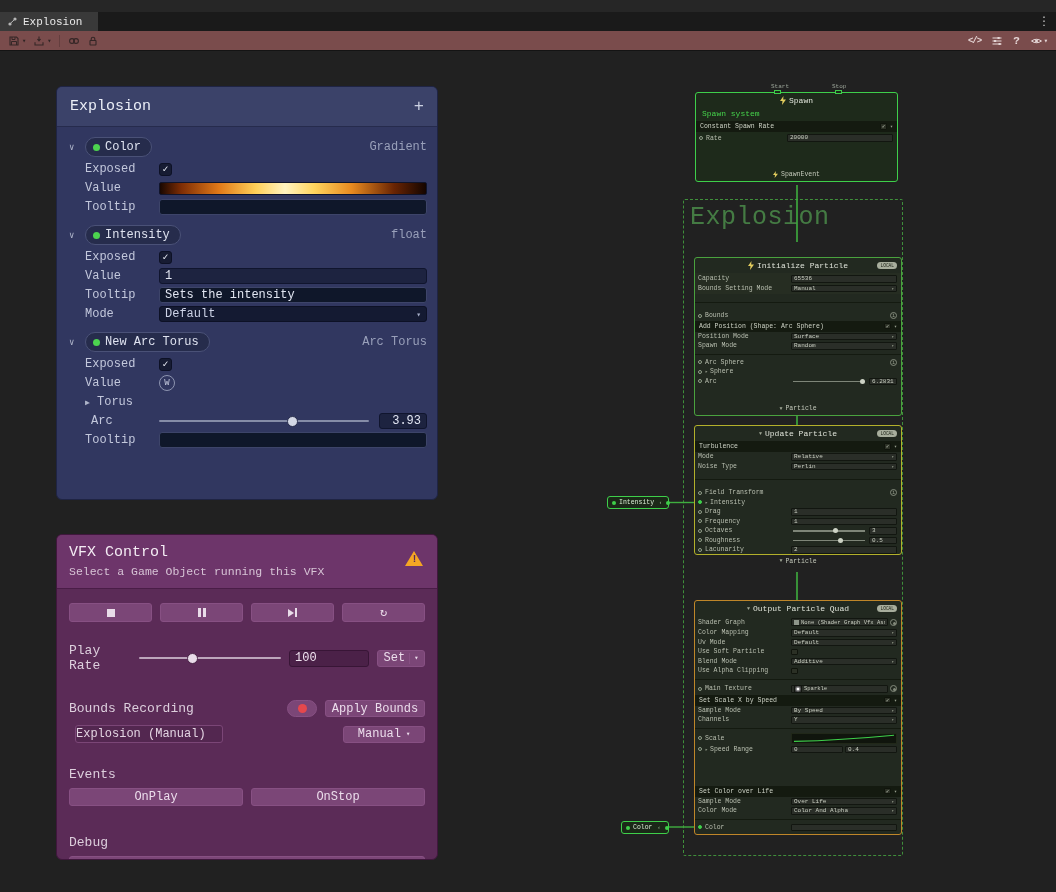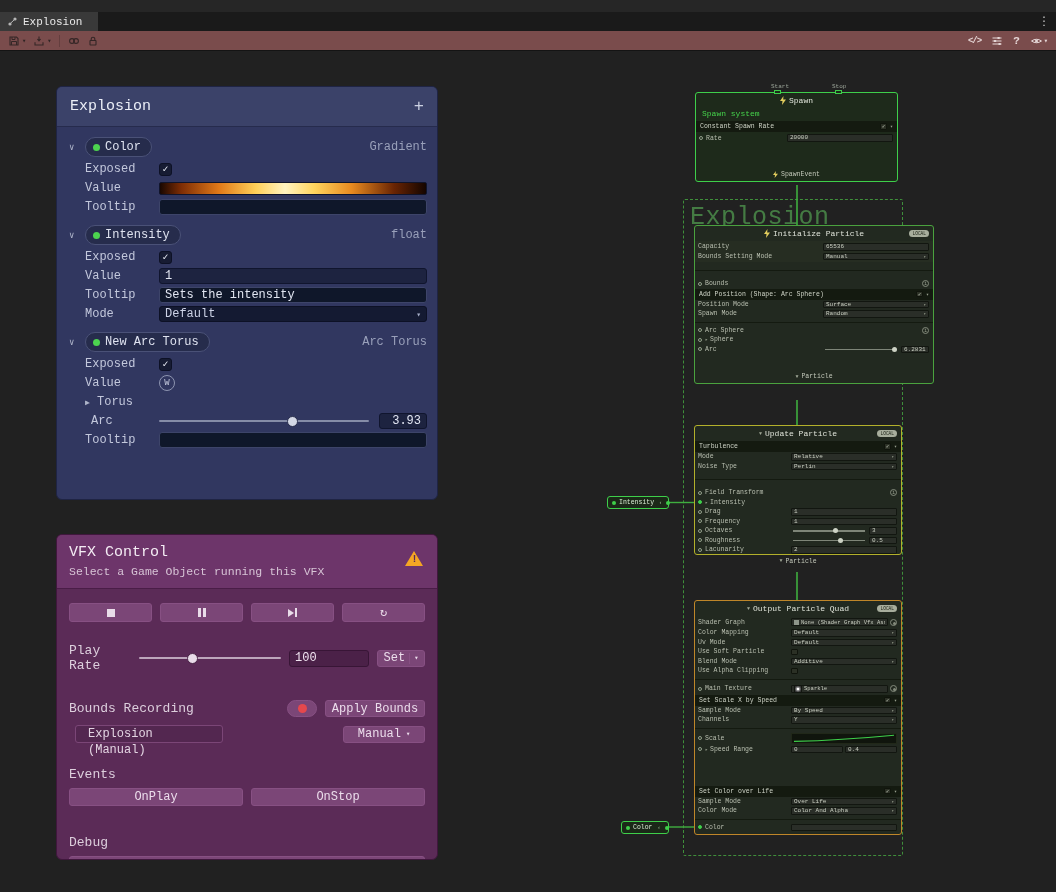--- a/index.html
+++ b/index.html
@@ -61,21 +61,21 @@
 .vslider{flex:1;position:relative;height:2px;background:#bda6bc;border-radius:1px}
 .vslider i{position:absolute;top:-4.5px;width:11px;height:11px;border-radius:50%;background:#e9dce9;border:1px solid #4a2547}
 .vnum{width:80px;height:17px;background:#4b2148;border:1px solid #381536;border-radius:3px;color:#f0e4f0;font-size:12px;line-height:15px;padding:0 5px;flex:none}
 .setbtn{width:48px;height:17px;flex:none}
 .setbtn .dc{margin-left:4px;font-size:7px;border-left:1px solid #875083;padding-left:4px;height:11px;line-height:11px}
 .bounds{margin-top:27px}
 .recpill{width:30px;height:17px;border-radius:9px;background:#7b4677;border:1px solid #875083;display:flex;align-items:center;justify-content:center;margin-left:auto;flex:none}
 .recdot{width:9px;height:9px;border-radius:50%;background:#e5484d}
 .applybtn{width:100px;height:17px;flex:none}
 .target{margin-top:8px}
-.tgtbox{width:148px;height:18px;border:1px solid #7b4677;border-radius:3px;background:rgba(0,0,0,0.08);color:#e3d4e2;font-size:12px;line-height:16px;padding:0 12px;margin-left:6px}
+.tgtbox{width:148px;height:18px;border:1px solid #7b4677;border-radius:3px;background:rgba(0,0,0,0.08);color:#e3d4e2;font-size:12px;line-height:16px;padding:0 0;margin-left:6px}
 .manualbtn{width:82px;height:17px;margin-left:auto;flex:none}
 .eventslbl{margin-top:24px}
 .eventsrow{margin-top:6px}
 .eventsrow .vbtn{flex:1;height:18px}
 .debuglbl{margin-top:29px}
 .debugbtn{margin-top:6px;height:17px}
 .ic-stop{width:8px;height:8px;background:#e9dce9}
 .ic-pause{display:flex;gap:2px}.ic-pause i{display:block;width:3px;height:9px;background:#e9dce9}
 .ic-step{display:flex;align-items:center;gap:1px}
 .ic-step .tri{width:0;height:0;border-top:4.5px solid transparent;border-bottom:4.5px solid transparent;border-left:6px solid #e9dce9}
@@ -237,21 +237,21 @@
         </span>
     </div>
     <div class="nfoot">
       <svg width="5" height="7">
           <path d="M2.9 0 L0 3.9 H2 L1.6 7 L5 2.7 H2.6 Z" fill="#e3cd5e"></path>
         </svg>
       <span>SpawnEvent</span>
     </div>
   </div>
 
-  <div class="node" style="left:694px;top:213px;width:240px;height:159px;--bc:#4aa23e">
+  <div class="node" style="left:694px;top:245px;width:208px;height:159px;--bc:#4aa23e">
     <div class="ntitle">
       <svg width="6" height="9">
           <path d="M3.5 0 L0 5 H2.5 L2 9 L6 3.5 H3.2 Z" fill="#e3cd5e"></path>
         </svg>
       <span>Initialize Particle</span>
       <span class="badge">LOCAL</span>
     </div>
     <div class="nsettings">
       <div class="nrow">
           <span class="nlbl">Capacity</span>

